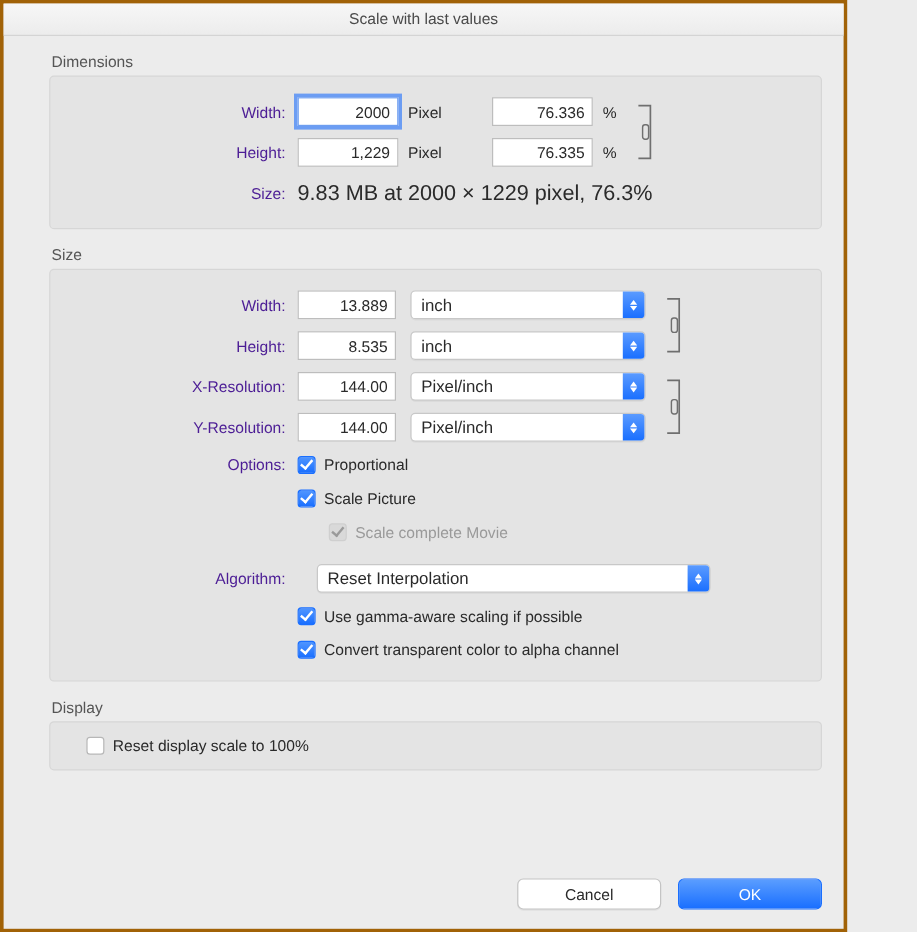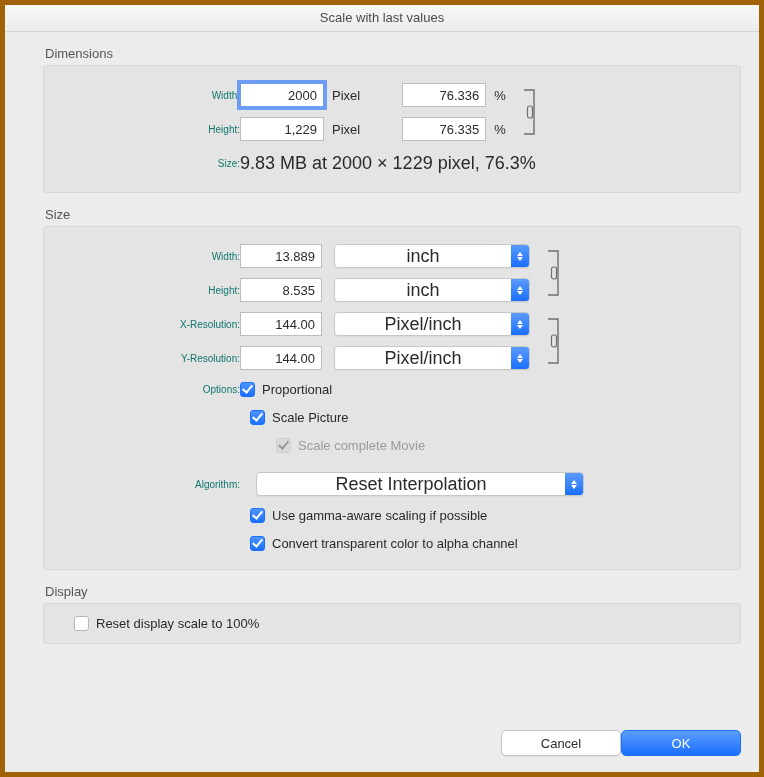--- a/index.html
+++ b/index.html
@@ -7,24 +7,24 @@
     padding: 0;
     width: 764px;
     height: 777px;
     font-family: -apple-system, "Helvetica Neue", Arial, sans-serif;
     font-size: 13px;
     color: #2a2a2a;
     background: #ececec;
     -webkit-font-smoothing: antialiased;
   }
   .window {
-    width: 764px;
+    width: 706px;
     height: 777px;
     background: #ececec;
-    border: 5px solid #a16207;
+    border: 3px solid #a16207;
     box-sizing: border-box;
     display: flex;
     flex-direction: column;
   }
   .titlebar {
     height: 26px;
     line-height: 26px;
     text-align: center;
     font-size: 13px;
     color: #4a4a4a;
@@ -53,22 +53,23 @@
     padding: 12px 16px 12px 16px;
   }
   .row {
     display: flex;
     align-items: center;
     height: 34px;
   }
   .row-label {
     width: 180px;
     text-align: right;
-    font-size: 10px;
-    color: #0f766e;
+    padding-right: 10px;
+    font-size: 13px;
+    color: #4c1d95;
   }
   .text-input {
     height: 22px;
     border: 1px solid #bdbdbd;
     border-radius: 0;
     font-size: 13px;
     text-align: right;
     padding: 0 6px;
     background: #ffffff;
     font-family: inherit;
@@ -89,25 +90,24 @@
   }
   .gap { width: 42px; }
   .select {
     position: relative;
     display: inline-flex;
     align-items: center;
     height: 24px;
     background: #ffffff;
     border: 1px solid #c8c8c8;
     border-radius: 4px;
-    font-size: 18px;
+    font-size: 14px;
     cursor: default;
     box-sizing: border-box;
     box-shadow: 0 1px 0 rgba(0,0,0,0.04);
-    text-align: center;
   }
   .select .select-text {
     padding: 0 8px;
     flex: 1;
     white-space: nowrap;
   }
   .select .select-arrows {
     width: 18px;
     height: 100%;
     background: linear-gradient(#5b9bff, #1a6fff);
@@ -191,20 +191,21 @@
     padding: 12px 16px;
   }
   .display-row {
     display: flex;
     align-items: center;
     padding-left: 14px;
   }
   .button-bar {
     display: flex;
     justify-content: flex-end;
+    gap: 14px;
     padding: 14px 18px 16px;
   }
   .btn {
     min-width: 86px;
     height: 24px;
     border-radius: 5px;
     font-size: 13px;
     display: inline-flex;
     align-items: center;
     justify-content: center;

